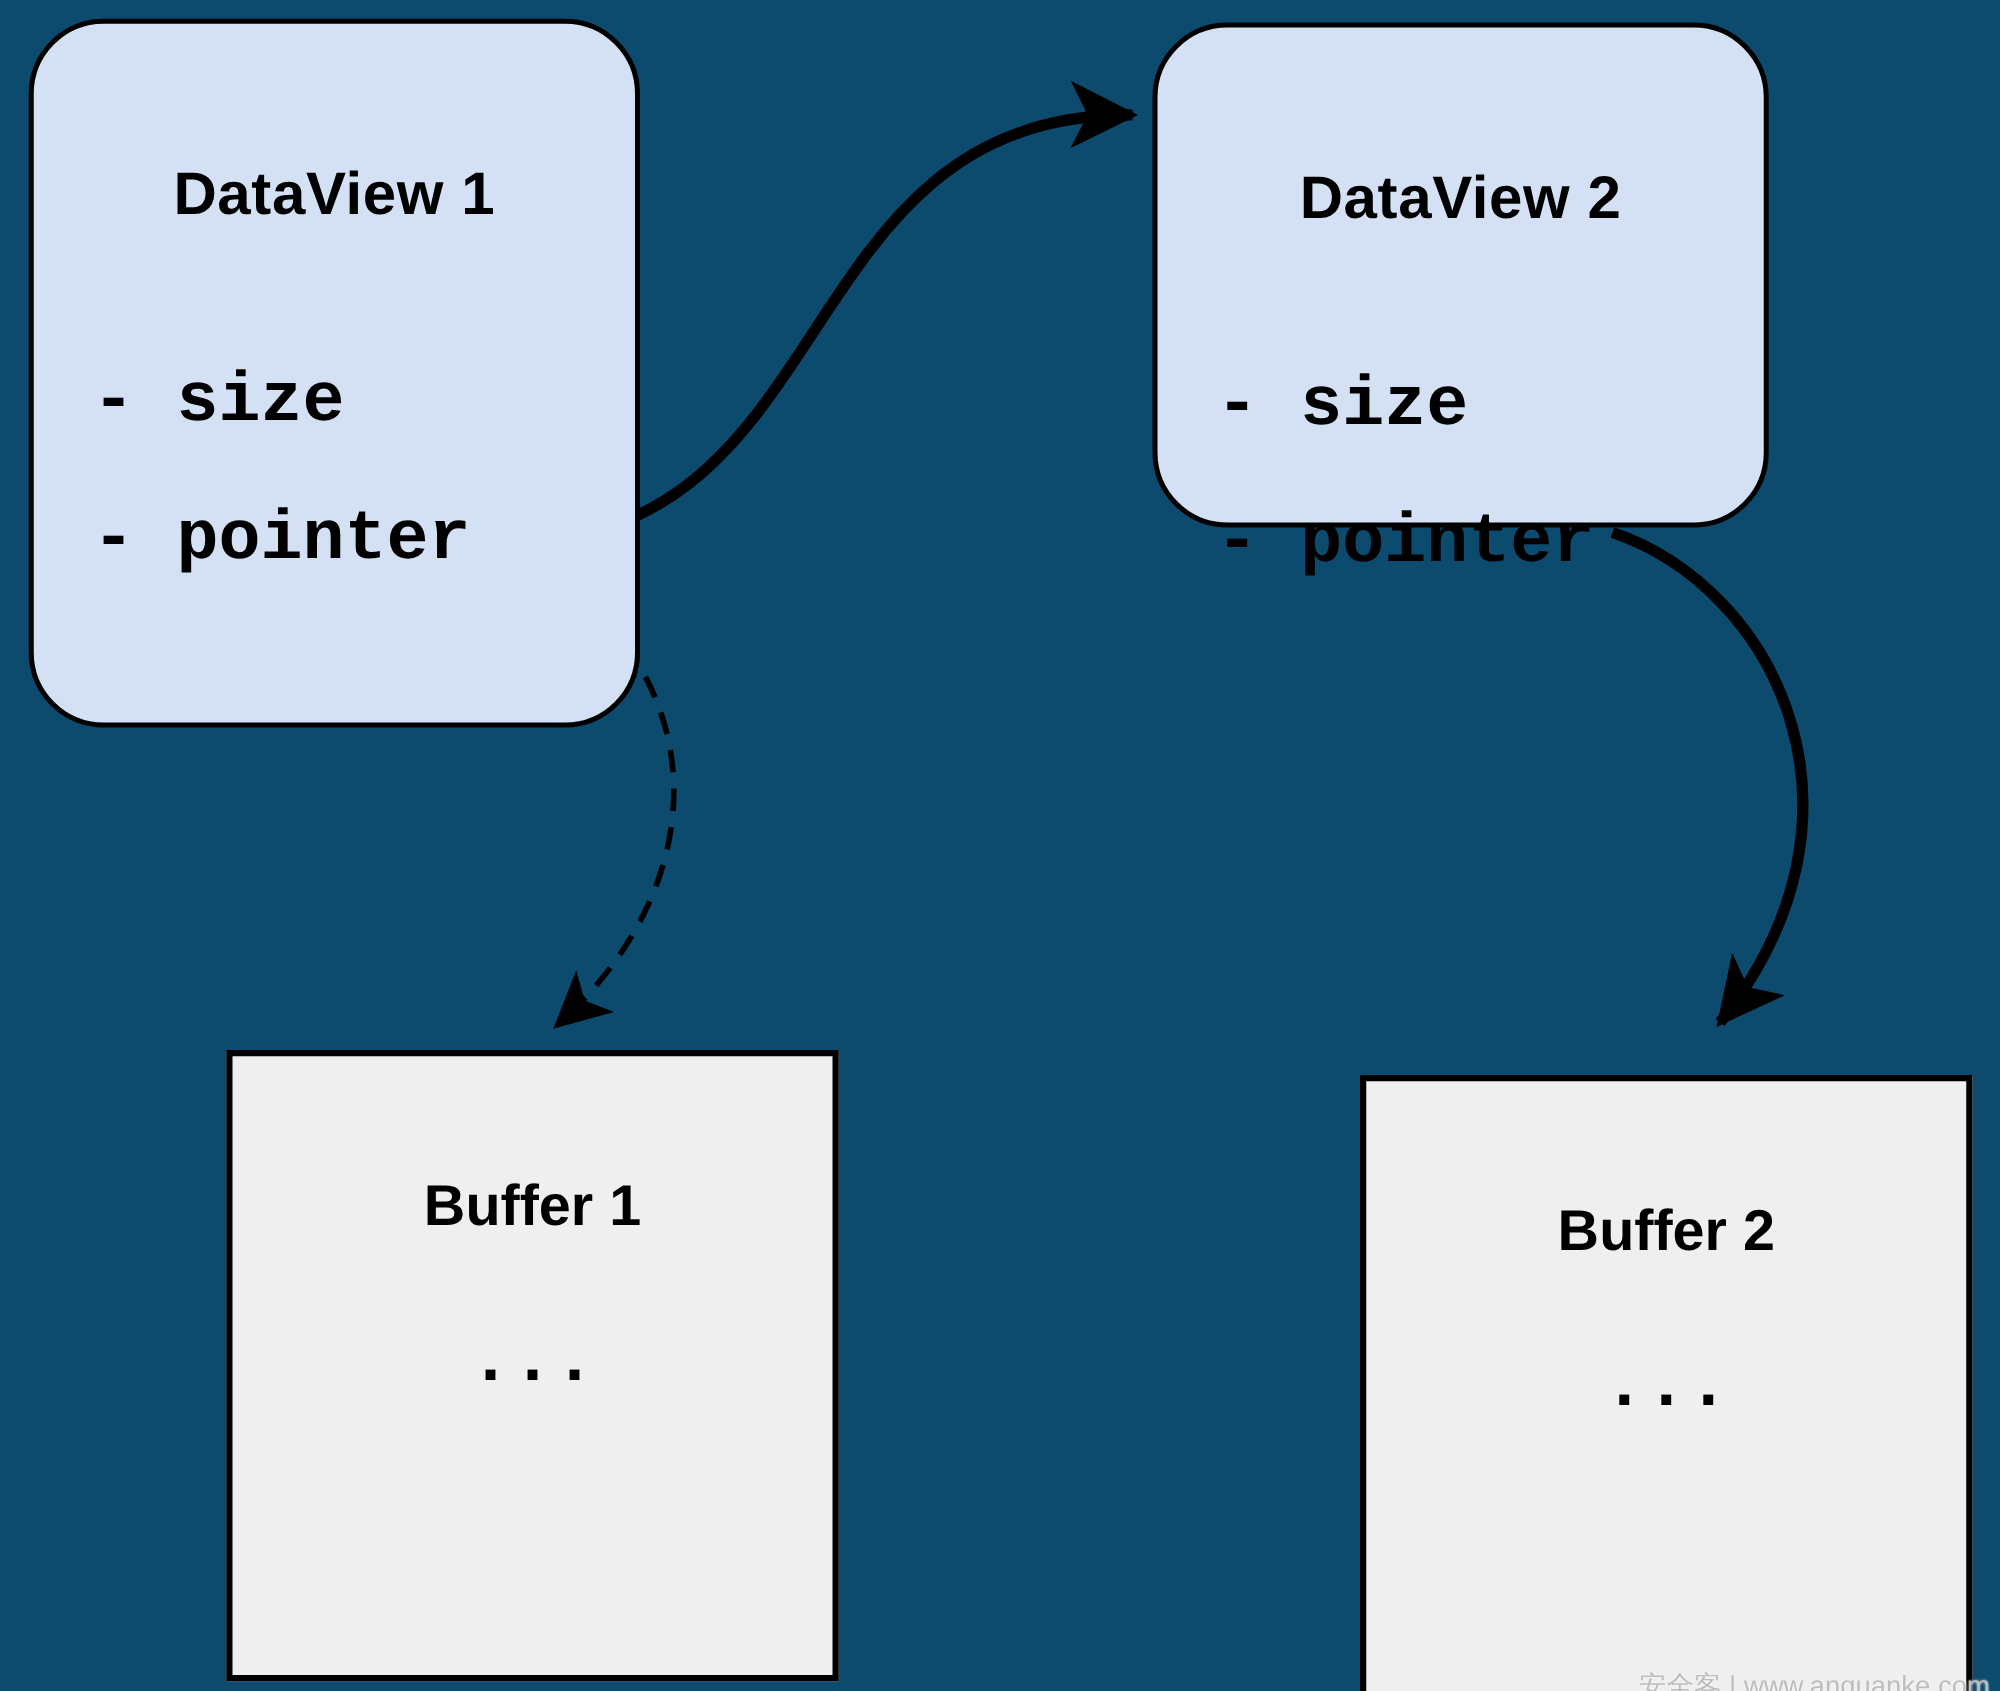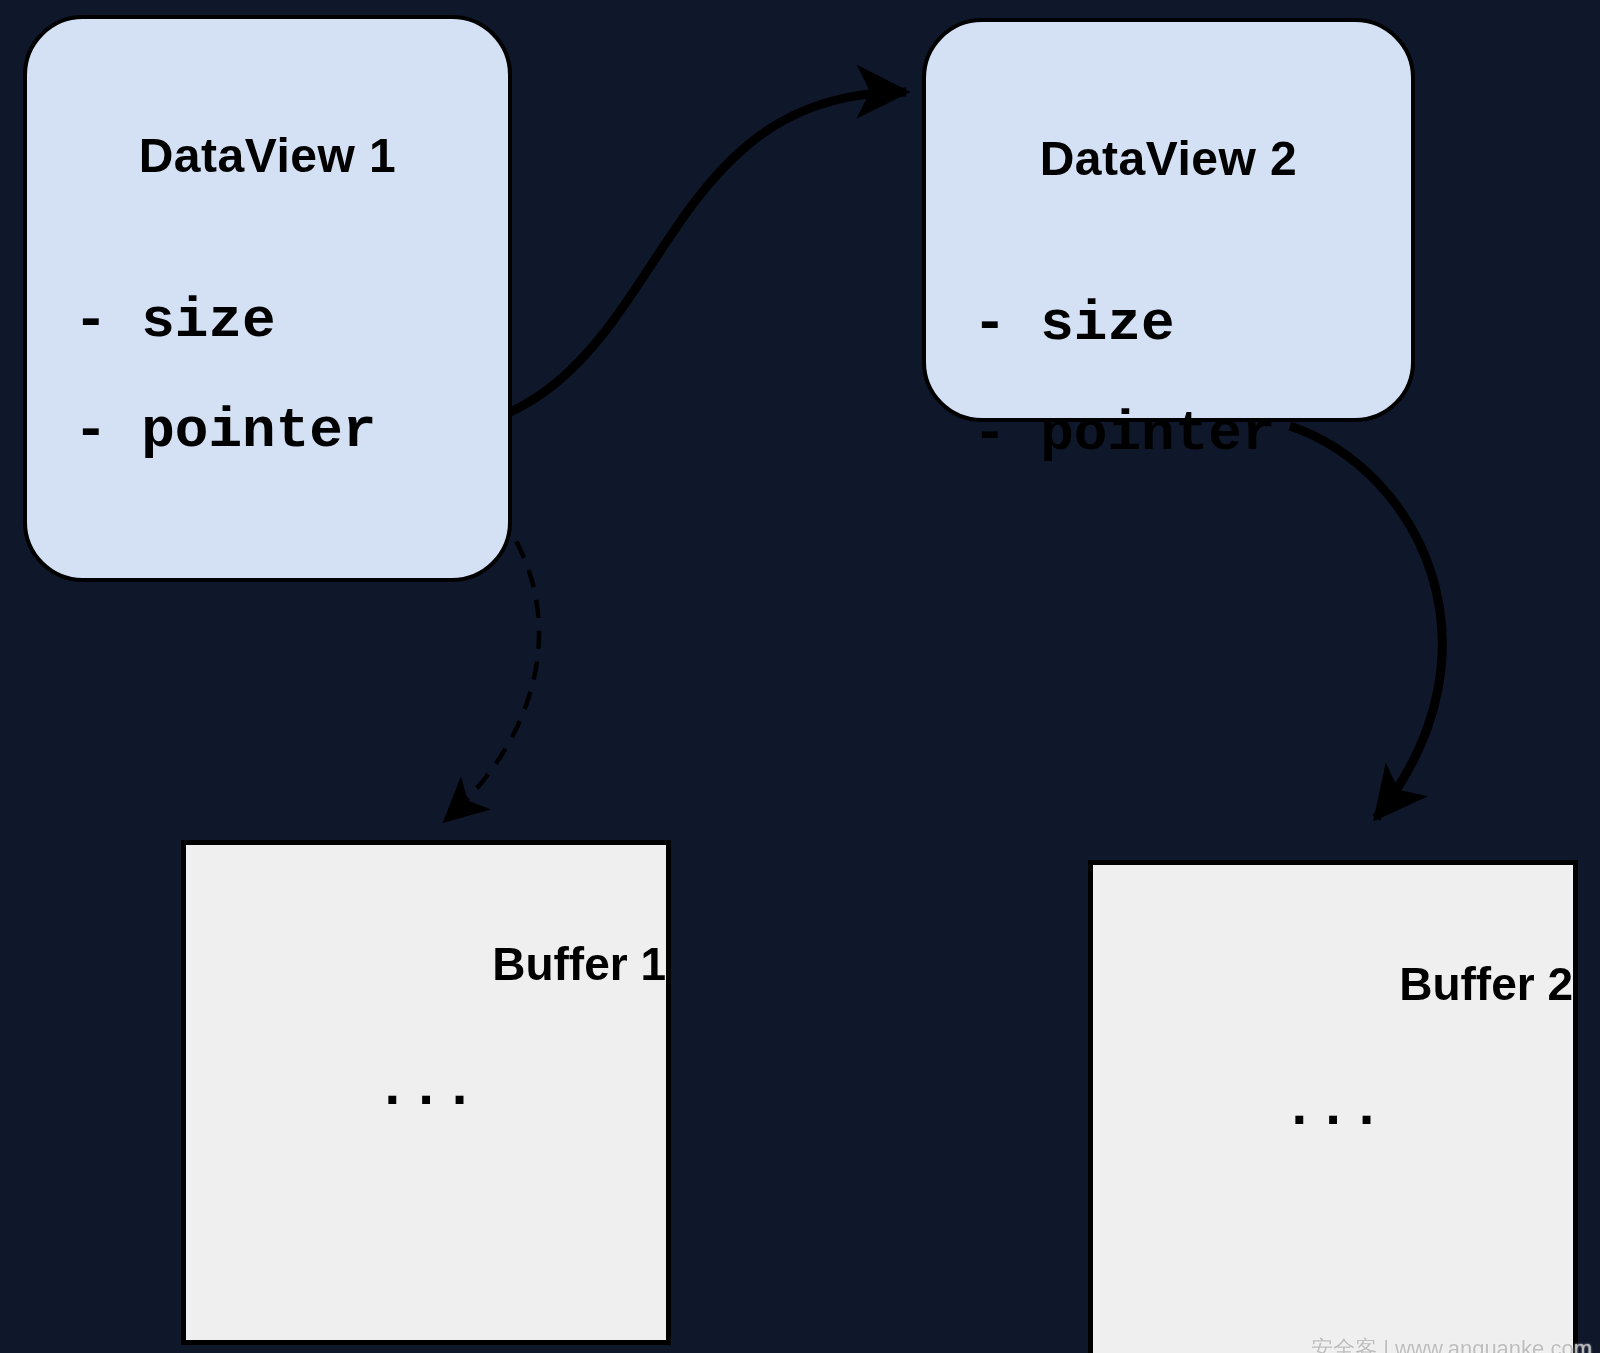--- a/index.html
+++ b/index.html
@@ -1,20 +1,20 @@
 <!DOCTYPE html>
 <html><head>
 <meta charset="utf-8">
 <style>
   html, body { margin: 0; padding: 0; background: #ffffff; }
   #canvas {
     position: relative;
     width: 1600px;
     height: 1353px;
-    background: #0f172a;
+    background: #0c4a6e;
     overflow: hidden;
     font-family: "Liberation Sans", sans-serif;
   }
   .node { position: absolute; box-sizing: border-box; }
   .dataview {
     width: 489px; height: 567px;
     background: #d4e1f4;
     border: 4px solid #000000;
     border-radius: 60px;
   }
@@ -35,21 +35,21 @@
   }
   .dv-field {
     position: absolute; left: 47px;
     font-family: "Liberation Mono", "DejaVu Sans Mono", monospace;
     font-size: 56px; color: #000; white-space: pre; font-weight: bold;
   }
   .dv-field.f1 { top: 270px; }
   .dv-field.f2 { top: 380px; }
   .buf-title {
     position: absolute; top: 92px; left: 0; width: 100%;
-    text-align: right;
+    text-align: center;
     font-size: 46px; font-weight: bold; color: #000;
   }
   .buf-dots {
     position: absolute; top: 212px; left: 0; width: 100%;
     text-align: center;
     font-family: "Liberation Mono", "DejaVu Sans Mono", monospace;
     font-size: 56px; font-weight: bold; color: #000;
   }
   #edges { position: absolute; left: 0; top: 0; width: 1600px; height: 1353px; pointer-events: none; }
   .edge { fill: none; stroke: #000000; }

